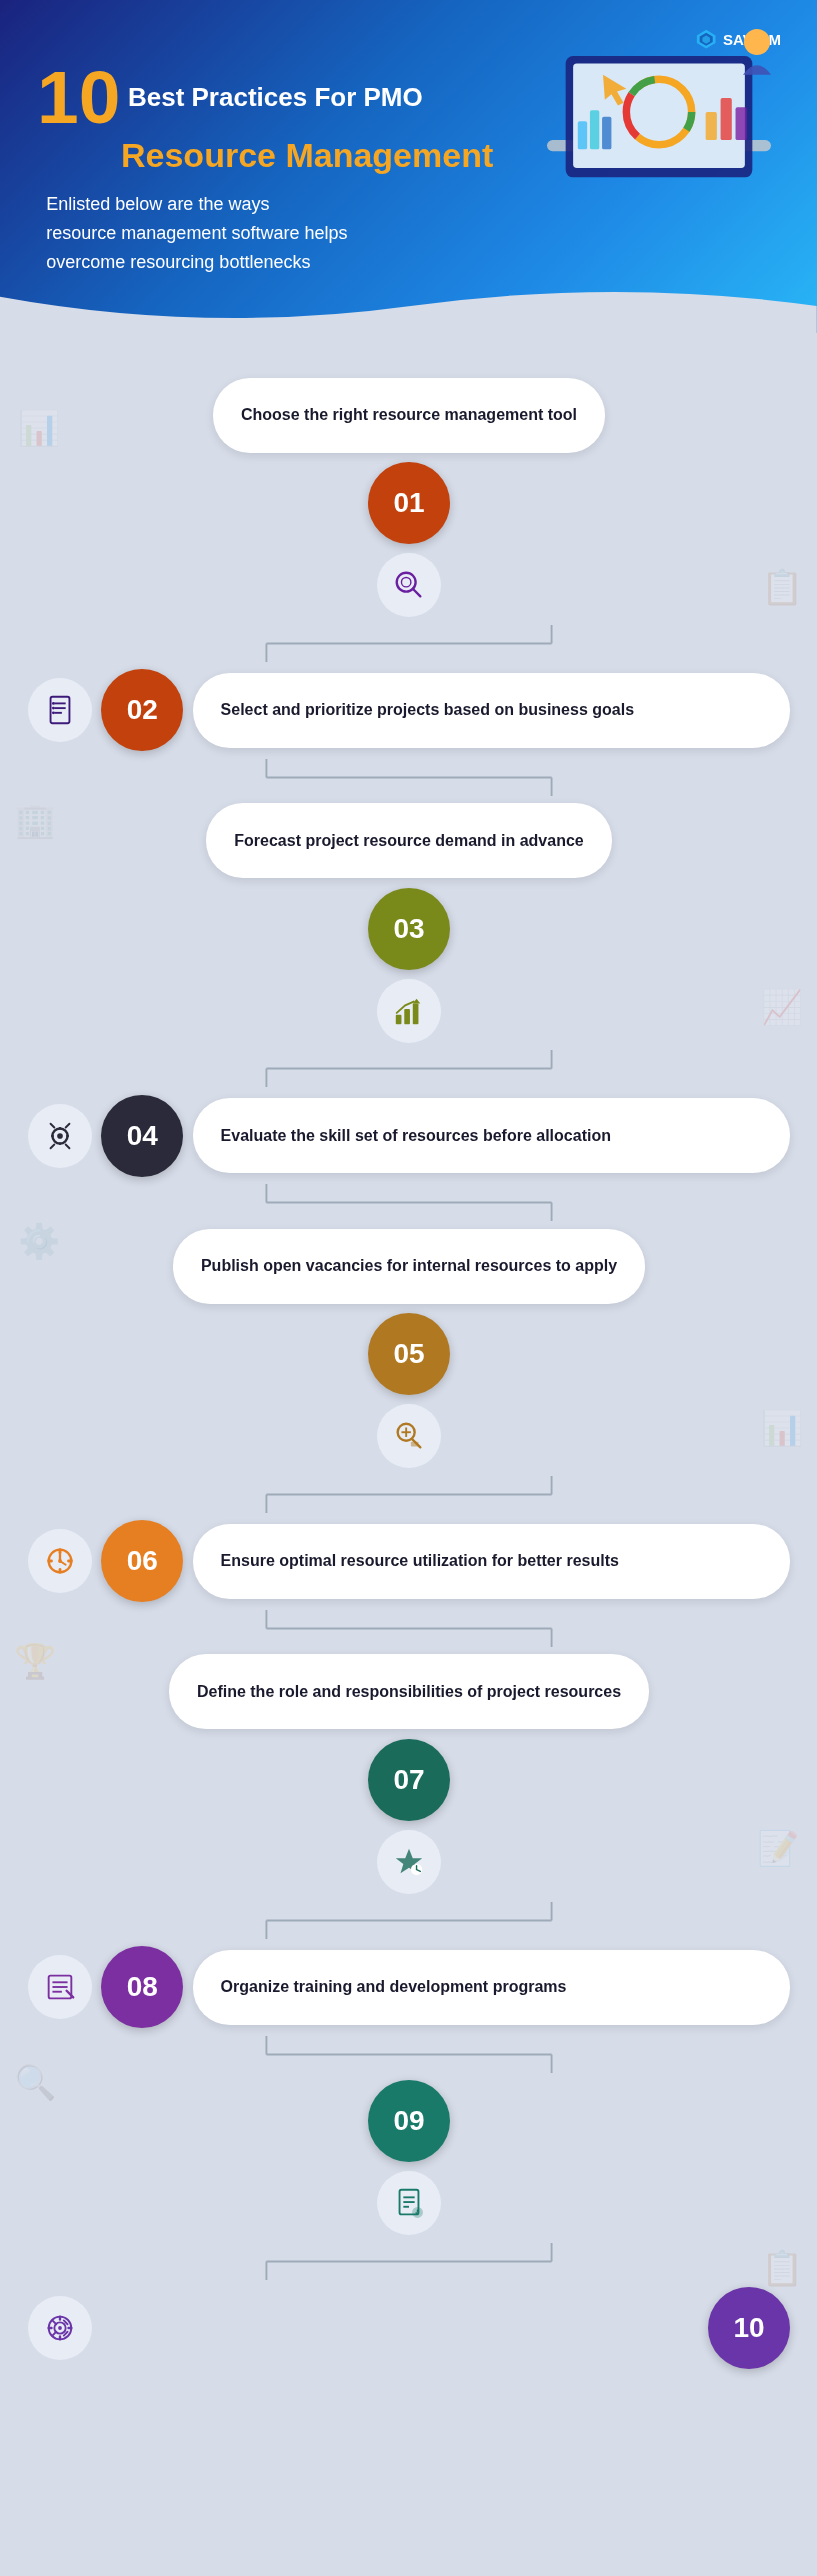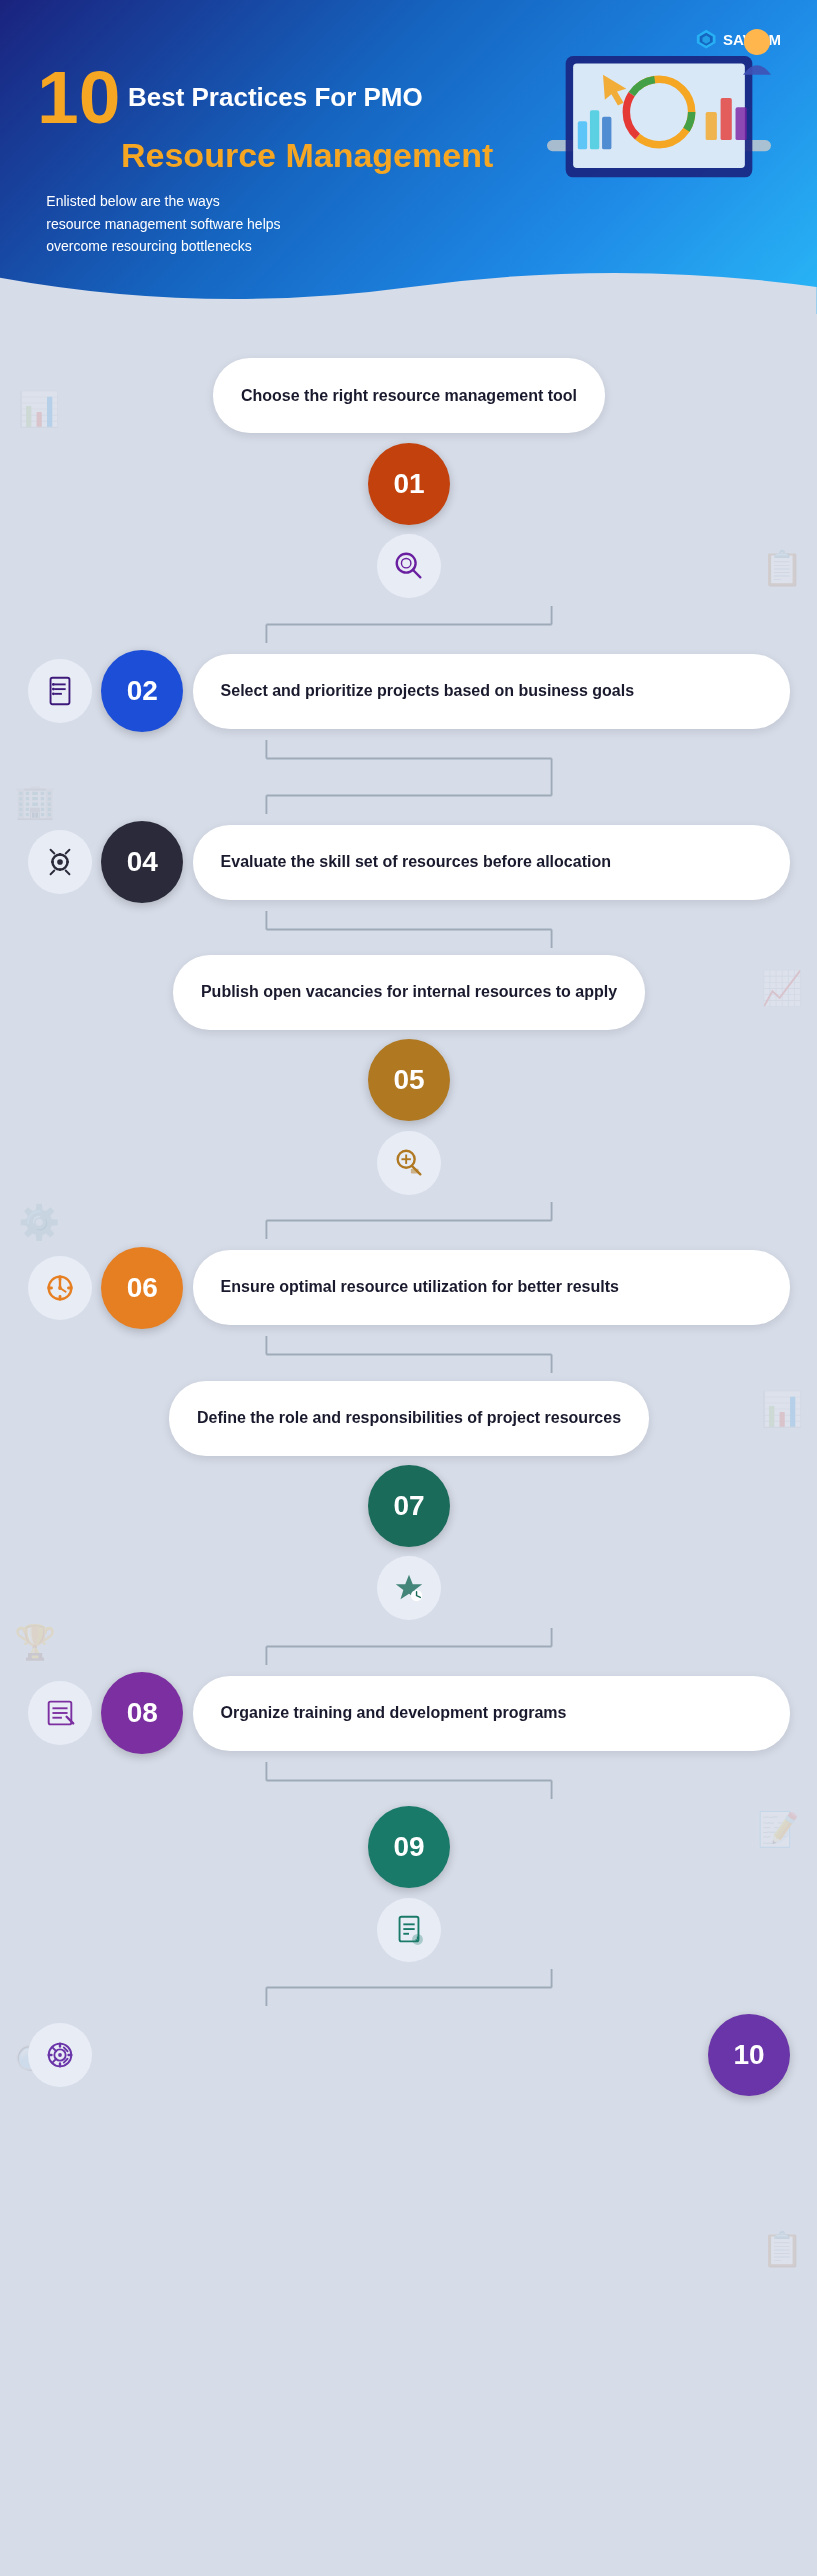--- a/index.html
+++ b/index.html
@@ -59,21 +59,21 @@
     .header-title .resource-mgmt {
       font-size: 34px;
       font-weight: 900;
       color: #f5a623;
       display: block;
       margin-left: 84px;
     }
 
     .header-subtitle {
       color: white;
-      font-size: 14px;
+      font-size: 18px;
       margin-top: 15px;
       margin-left: 9.3px;
       line-height: 1.6;
     }
 
     .laptop-illustration {
       position: absolute;
       right: 18.7px;
       top: 9.3px;
       width: 280px;
@@ -260,21 +260,21 @@
         <line x1="560" y1="0" x2="560" y2="20" stroke="#9eaab8" stroke-width="2"></line>
         <line x1="560" y1="20" x2="255" y2="20" stroke="#9eaab8" stroke-width="2"></line>
         <line x1="255" y1="20" x2="255" y2="40" stroke="#9eaab8" stroke-width="2"></line>
       </svg>
     </div>
 
     <div class="pill-row" style="flex-direction:row-reverse;">
       <div class="pill-text" style="text-align:right;">
         <p>Select and prioritize projects based on business goals</p>
       </div>
-      <div class="step-badge" style="background:#1d4ed8;">
+      <div class="step-badge" style="background:#c2410c;">
         <span>02</span>
       </div>
       <div class="step-icon">
         <svg width="34" height="34" viewBox="0 0 36 36">
           <rect x="8" y="4" width="20" height="28" rx="2" fill="none" stroke="#3d1a7a" stroke-width="2"></rect>
           <line x1="12" y1="11" x2="24" y2="11" stroke="#3d1a7a" stroke-width="2"></line>
           <line x1="12" y1="16" x2="24" y2="16" stroke="#3d1a7a" stroke-width="2"></line>
           <line x1="12" y1="21" x2="20" y2="21" stroke="#3d1a7a" stroke-width="2"></line>
           <circle cx="11" cy="11" r="1.5" fill="#3d1a7a"></circle>
           <circle cx="11" cy="16" r="1.5" fill="#3d1a7a"></circle>
@@ -284,20 +284,37 @@
     </div>
 
     <div style="height:37px; position:relative; z-index:1;">
       <svg width="100%" height="37" viewBox="0 0 815 40" preserveAspectRatio="none">
         <line x1="255" y1="0" x2="255" y2="20" stroke="#9eaab8" stroke-width="2"></line>
         <line x1="255" y1="20" x2="560" y2="20" stroke="#9eaab8" stroke-width="2"></line>
         <line x1="560" y1="20" x2="560" y2="40" stroke="#9eaab8" stroke-width="2"></line>
       </svg>
     </div>
 
+    <div class="pill-row">
+      <div class="pill-text">
+        <p>Forecast project resource demand in advance</p>
+      </div>
+      <div class="step-badge" style="background:#7a8a1a;">
+        <span>03</span>
+      </div>
+      <div class="step-icon">
+        <svg width="34" height="34" viewBox="0 0 36 36">
+          <rect x="4" y="22" width="6" height="10" rx="1" fill="#7a8a1a"></rect>
+          <rect x="13" y="16" width="6" height="16" rx="1" fill="#7a8a1a"></rect>
+          <rect x="22" y="10" width="6" height="22" rx="1" fill="#7a8a1a"></rect>
+          <polyline points="5,20 14,12 23,8" fill="none" stroke="#7a8a1a" stroke-width="2" stroke-linecap="round"></polyline>
+          <polygon points="26,5 30,10 22,10" fill="#7a8a1a"></polygon>
+        </svg>
+      </div>
+    </div>
 
     <div style="height:37px; position:relative; z-index:1;">
       <svg width="100%" height="37" viewBox="0 0 815 40" preserveAspectRatio="none">
         <line x1="560" y1="0" x2="560" y2="20" stroke="#9eaab8" stroke-width="2"></line>
         <line x1="560" y1="20" x2="255" y2="20" stroke="#9eaab8" stroke-width="2"></line>
         <line x1="255" y1="20" x2="255" y2="40" stroke="#9eaab8" stroke-width="2"></line>
       </svg>
     </div>
 
     <div class="pill-row" style="flex-direction:row-reverse;">

